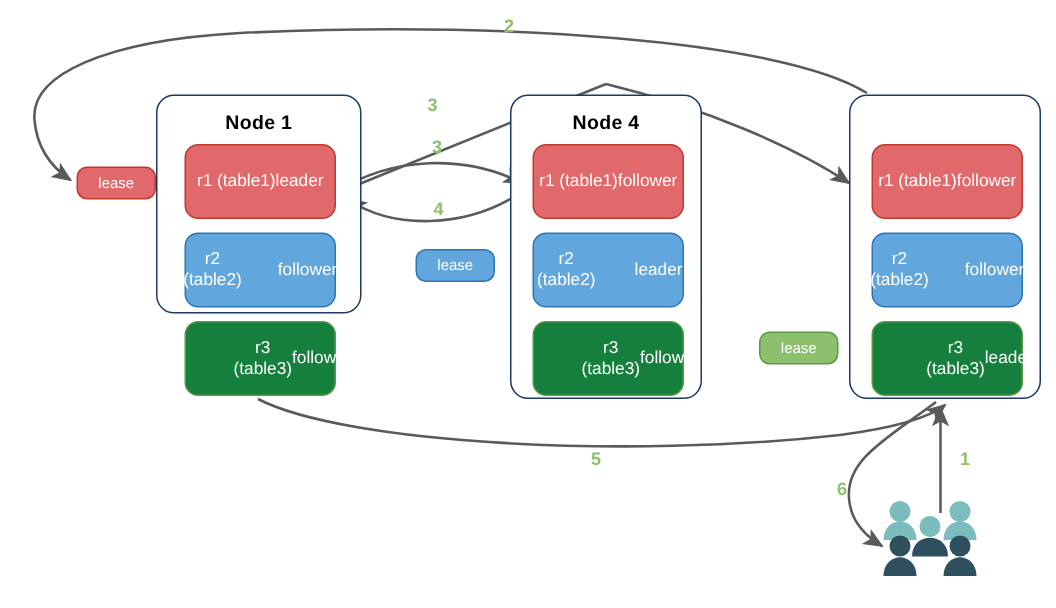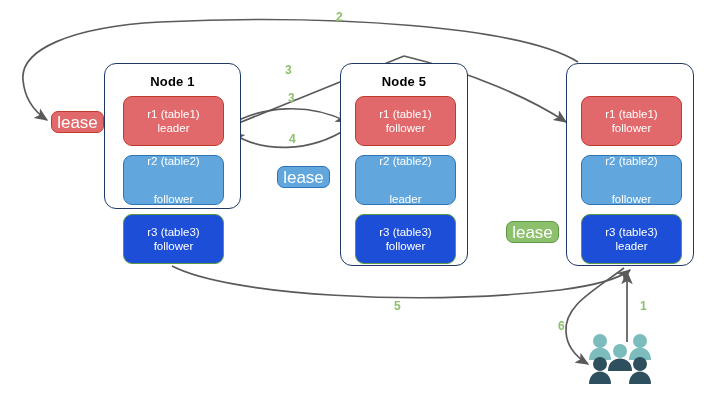--- a/index.html
+++ b/index.html
@@ -42,41 +42,40 @@
     font-size: 13px;
     font-weight: bold;
     color: #000000;
     letter-spacing: 0.2px;
   }
   .replica {
     position: absolute;
     box-sizing: border-box;
     border-radius: 9px;
     display: flex;
-    flex-direction: column;
     align-items: center;
     justify-content: center;
     color: #ffffff;
     font-size: 11.5px;
     line-height: 14px;
     text-align: center;
   }
   .replica span { display: block; }
   .rep-red   { background: #e2696b; border: 1.6px solid #c0392b; }
   .rep-blue  { background: #61a7dd; border: 1.6px solid #2e74b5; gap: 24px; }
-  .rep-green { background: #1d4ed8; border: 1.6px solid #5a9a43; }
+  .rep-green { background: #15803d; border: 1.6px solid #5a9a43; padding-left: 43px; }
   .lease {
     position: absolute;
     box-sizing: border-box;
     border-radius: 7px;
     display: flex;
     align-items: center;
     justify-content: center;
     color: #ffffff;
-    font-size: 17px;
+    font-size: 10px;
     line-height: 13px;
   }
   .lease-red   { background: #e2696b; border: 1.6px solid #c0392b; }
   .lease-blue  { background: #61a7dd; border: 1.6px solid #2e74b5; }
   .lease-green { background: #8cc06c; border: 1.6px solid #5a9a43; }
   .edge-label {
     position: absolute;
     color: #8cc06c;
     font-size: 12px;
     font-weight: bold;
@@ -130,21 +129,21 @@
       <span>r2 (table2)</span>
       <span>follower</span>
     </div>
     <div class="replica rep-green" style="left:18px; top:150px; width:101px; height:50px;">
       <span>r3 (table3)</span>
       <span>follower</span>
     </div>
   </div>
 
   <div class="node-box" style="left:340px; top:63px; width:128px; height:203px;">
-    <div class="node-title">Node 5</div>
+    <div class="node-title">Node 4</div>
     <div class="replica rep-red" style="left:14px; top:32px; width:101px; height:50px;">
       <span>r1 (table1)</span>
       <span>follower</span>
     </div>
     <div class="replica rep-blue" style="left:14px; top:91px; width:101px; height:50px;">
       <span>r2 (table2)</span>
       <span>leader</span>
     </div>
     <div class="replica rep-green" style="left:14px; top:150px; width:101px; height:50px;">
       <span>r3 (table3)</span>

